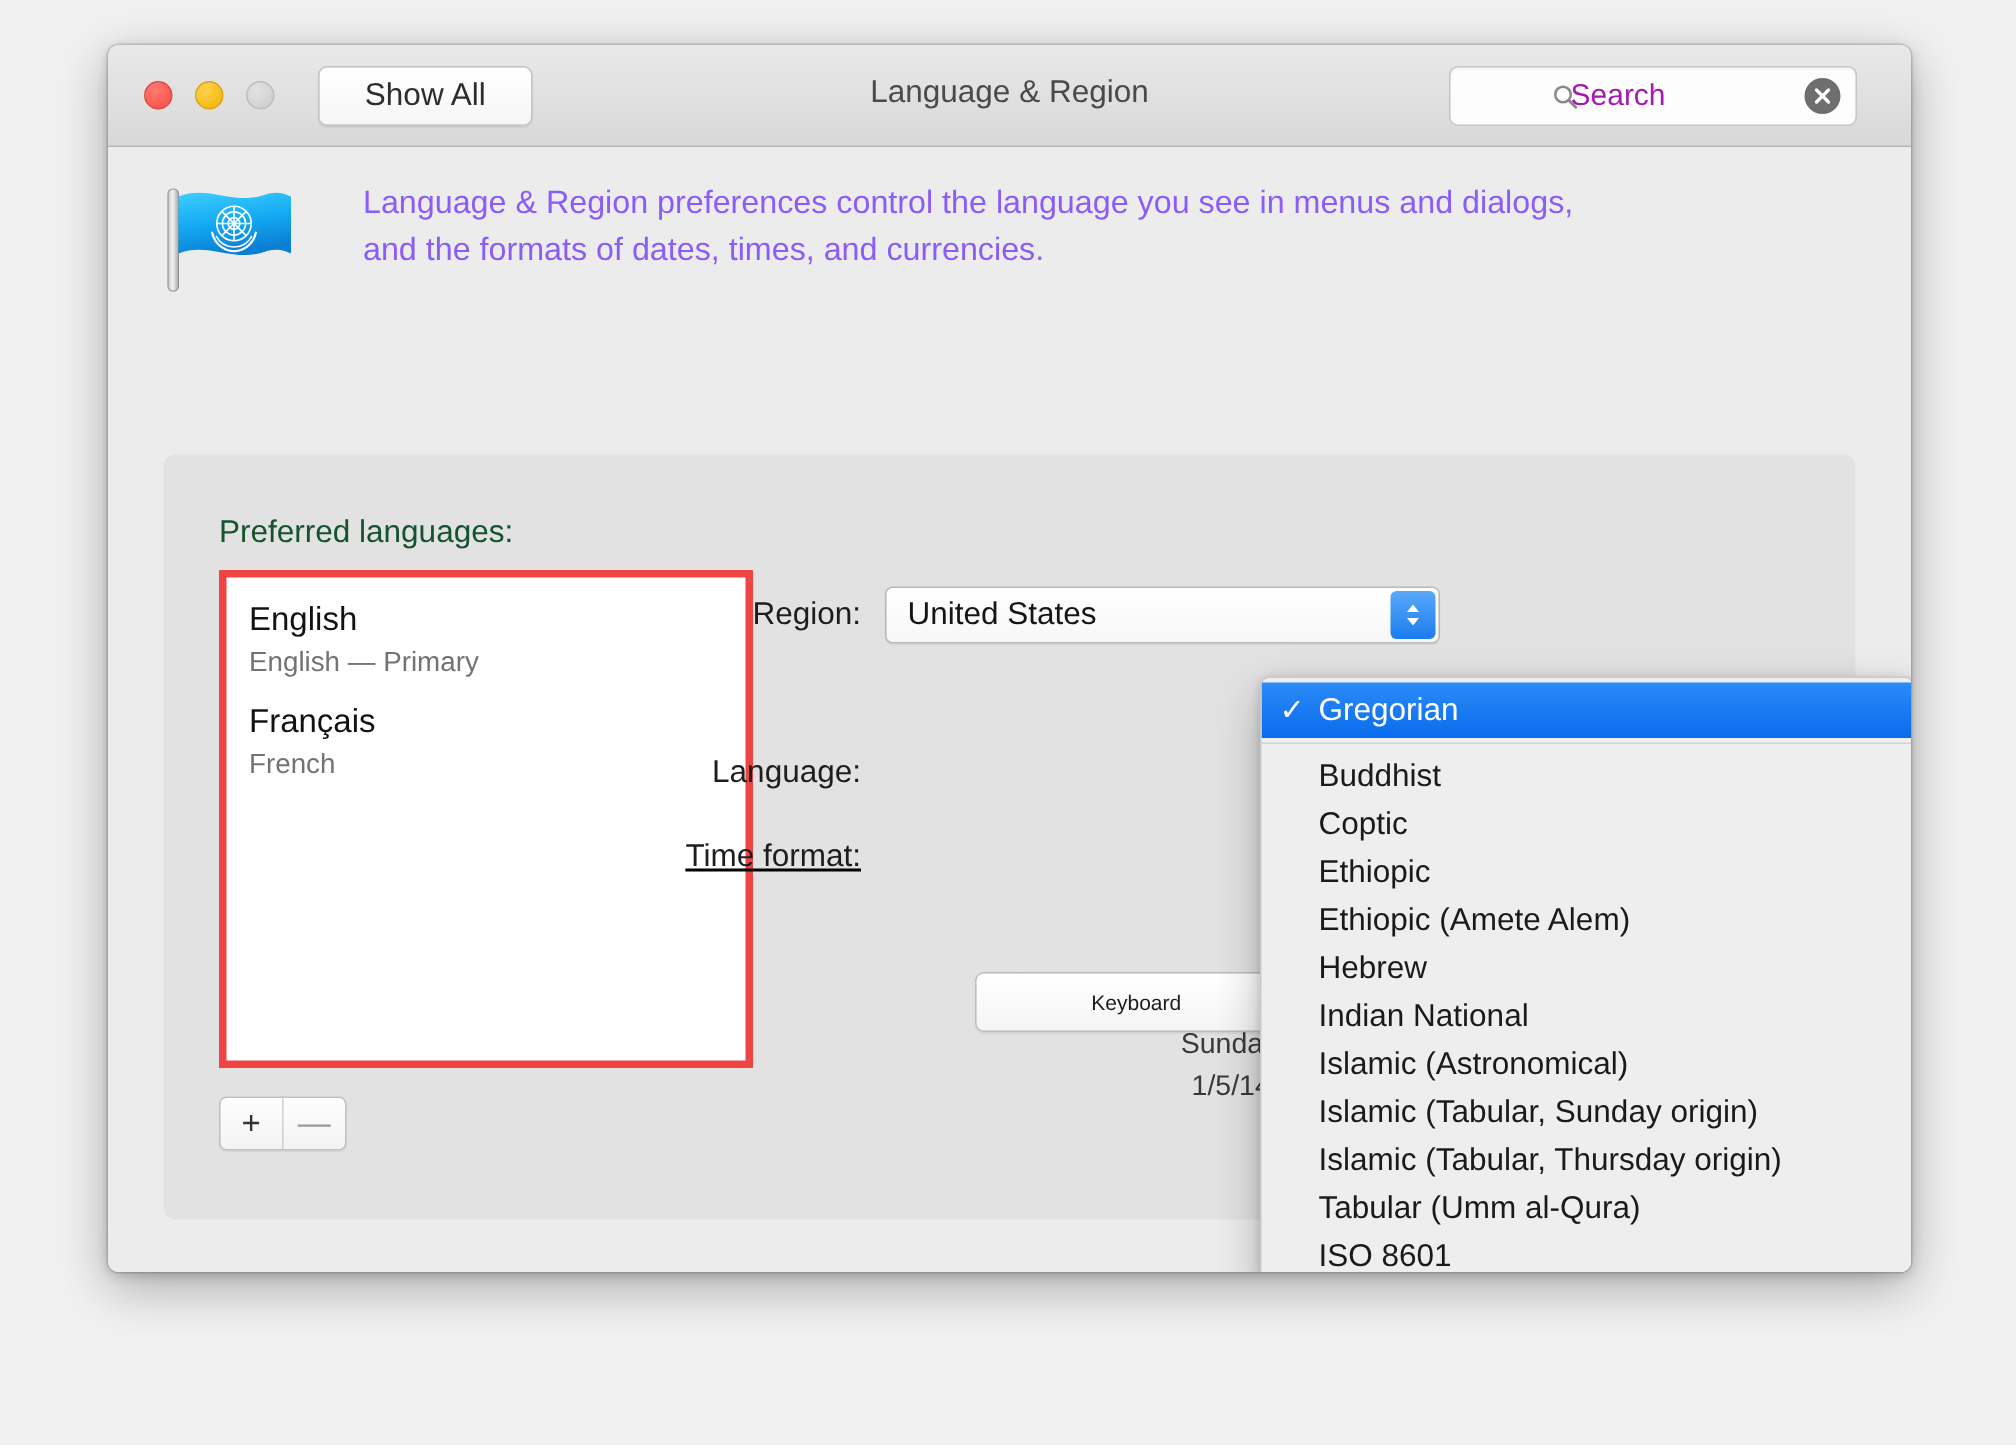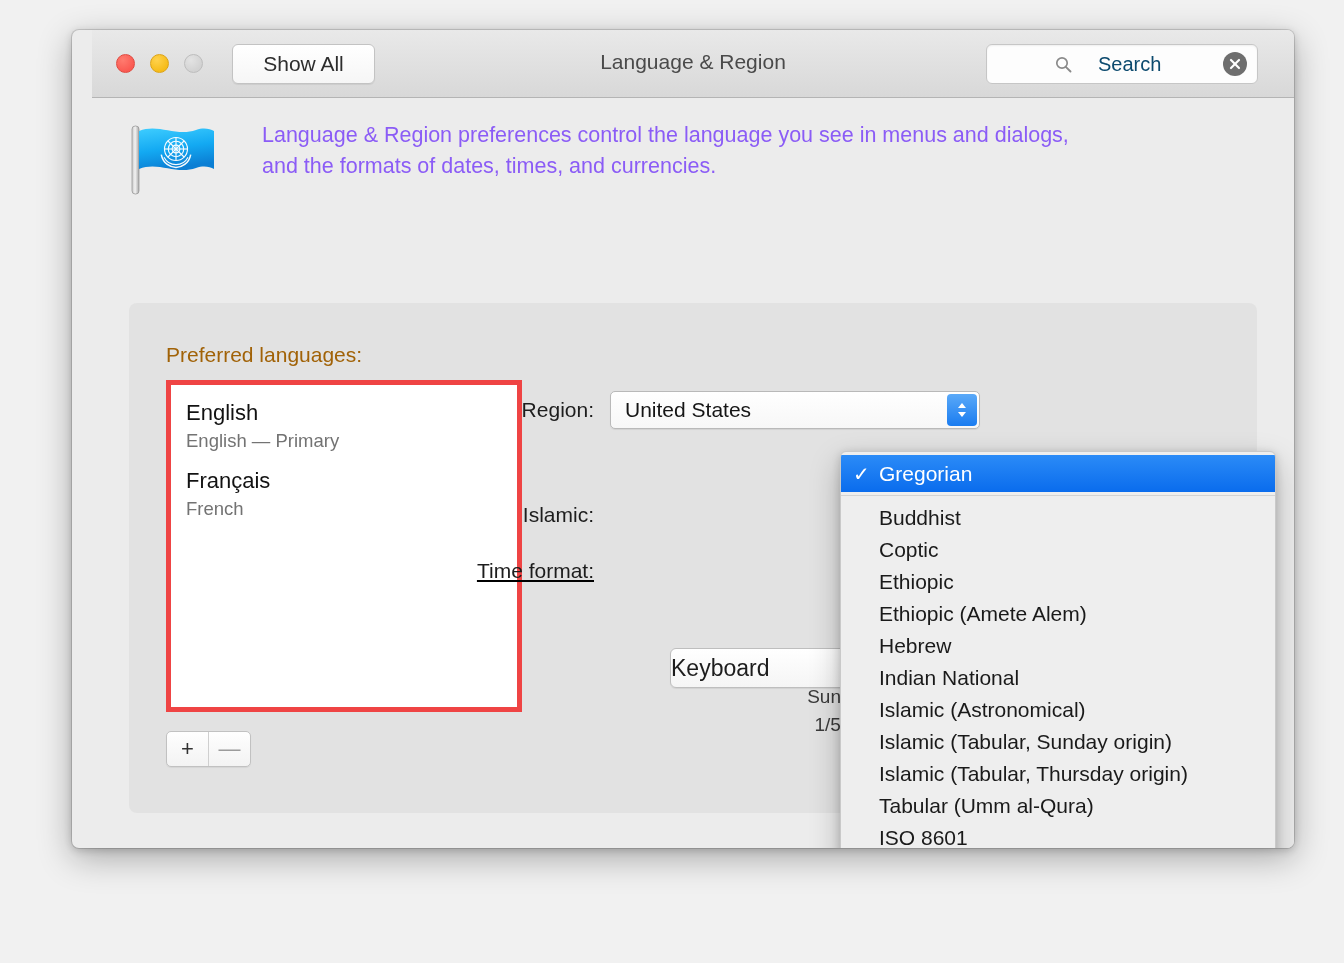--- a/index.html
+++ b/index.html
@@ -21,21 +21,20 @@
     position: absolute;
     left: 72px;
     top: 30px;
     width: 1202px;
     height: 818px;
     border-radius: 7px;
     background: #ececec;
     box-shadow: 0 10px 34px rgba(0,0,0,0.30), 0 2px 8px rgba(0,0,0,0.18),
                 0 0 0 1px rgba(0,0,0,0.13);
     overflow: hidden;
-    padding-left: 20px;
   }
 
   
   .titlebar {
     position: relative;
     height: 68px;
     background: linear-gradient(to bottom, #e9e9e9 0%, #d8d8d8 100%);
     border-bottom: 1px solid #b4b4b4;
     box-sizing: border-box;
   }
@@ -108,23 +107,23 @@
     box-sizing: border-box;
   }
   .search-icon {
     position: absolute;
     left: 68px;
     width: 17px;
     height: 17px;
   }
   .search-placeholder {
     position: absolute;
-    left: 111px;
+    left: 80px;
     font-size: 20px;
-    color: #0c4a6e;
+    color: #a21caf;
   }
   .search-clear {
     position: absolute;
     right: 10px;
     width: 24px;
     height: 24px;
     border-radius: 50%;
     background: #6e6e6e;
     display: flex;
     align-items: center;
@@ -171,21 +170,21 @@
     border-radius: 8px;
     background: #e2e2e2;
     box-sizing: border-box;
   }
 
   .pref-label {
     position: absolute;
     left: 37px;
     top: 40px;
     font-size: 21px;
-    color: #a16207;
+    color: #14532d;
   }
 
   .lang-list {
     position: absolute;
     left: 37px;
     top: 77px;
     width: 356px;
     height: 332px;
     background: #ffffff;
     border: 5px solid #ef4444;
@@ -291,25 +290,25 @@
   .keyboard-btn {
     position: absolute;
     left: 578px;
     top: 550px;
     width: 215px;
     height: 40px;
     border-radius: 6px;
     background: linear-gradient(to bottom, #ffffff, #f5f5f5);
     border: 1px solid #bebebe;
     box-shadow: 0 1px 1px rgba(0,0,0,0.07);
-    font-size: 23px;
+    font-size: 14px;
     color: #1d1d1d;
     display: flex;
     align-items: center;
-    justify-content: flex-start;
+    justify-content: center;
     box-sizing: border-box;
     cursor: default;
   }
   .help-btn {
     position: absolute;
     left: 1130px;
     top: 546px;
     width: 38px;
     height: 38px;
     border-radius: 50%;
@@ -469,21 +468,21 @@
             <svg viewBox="0 0 14 22" width="14" height="22">
               <path d="M7 4 L11 9 L3 9 Z" fill="#ffffff"></path>
               <path d="M7 18 L3 13 L11 13 Z" fill="#ffffff"></path>
             </svg>
           </span>
         </span>
       </div>
 
 
       <div class="field-row" style="left:215px; top:200px;">
-        <span class="field-label">Islamic:</span>
+        <span class="field-label">Language:</span>
       </div>
 
       <div class="field-row" style="left:215px; top:256px;text-decoration:underline;">
         <span class="field-label">Time format:</span>
       </div>
 
       <div class="date-preview">
         <div>Sunday, Ja</div>
         <div>1/5/14, 7:</div>
       </div>

